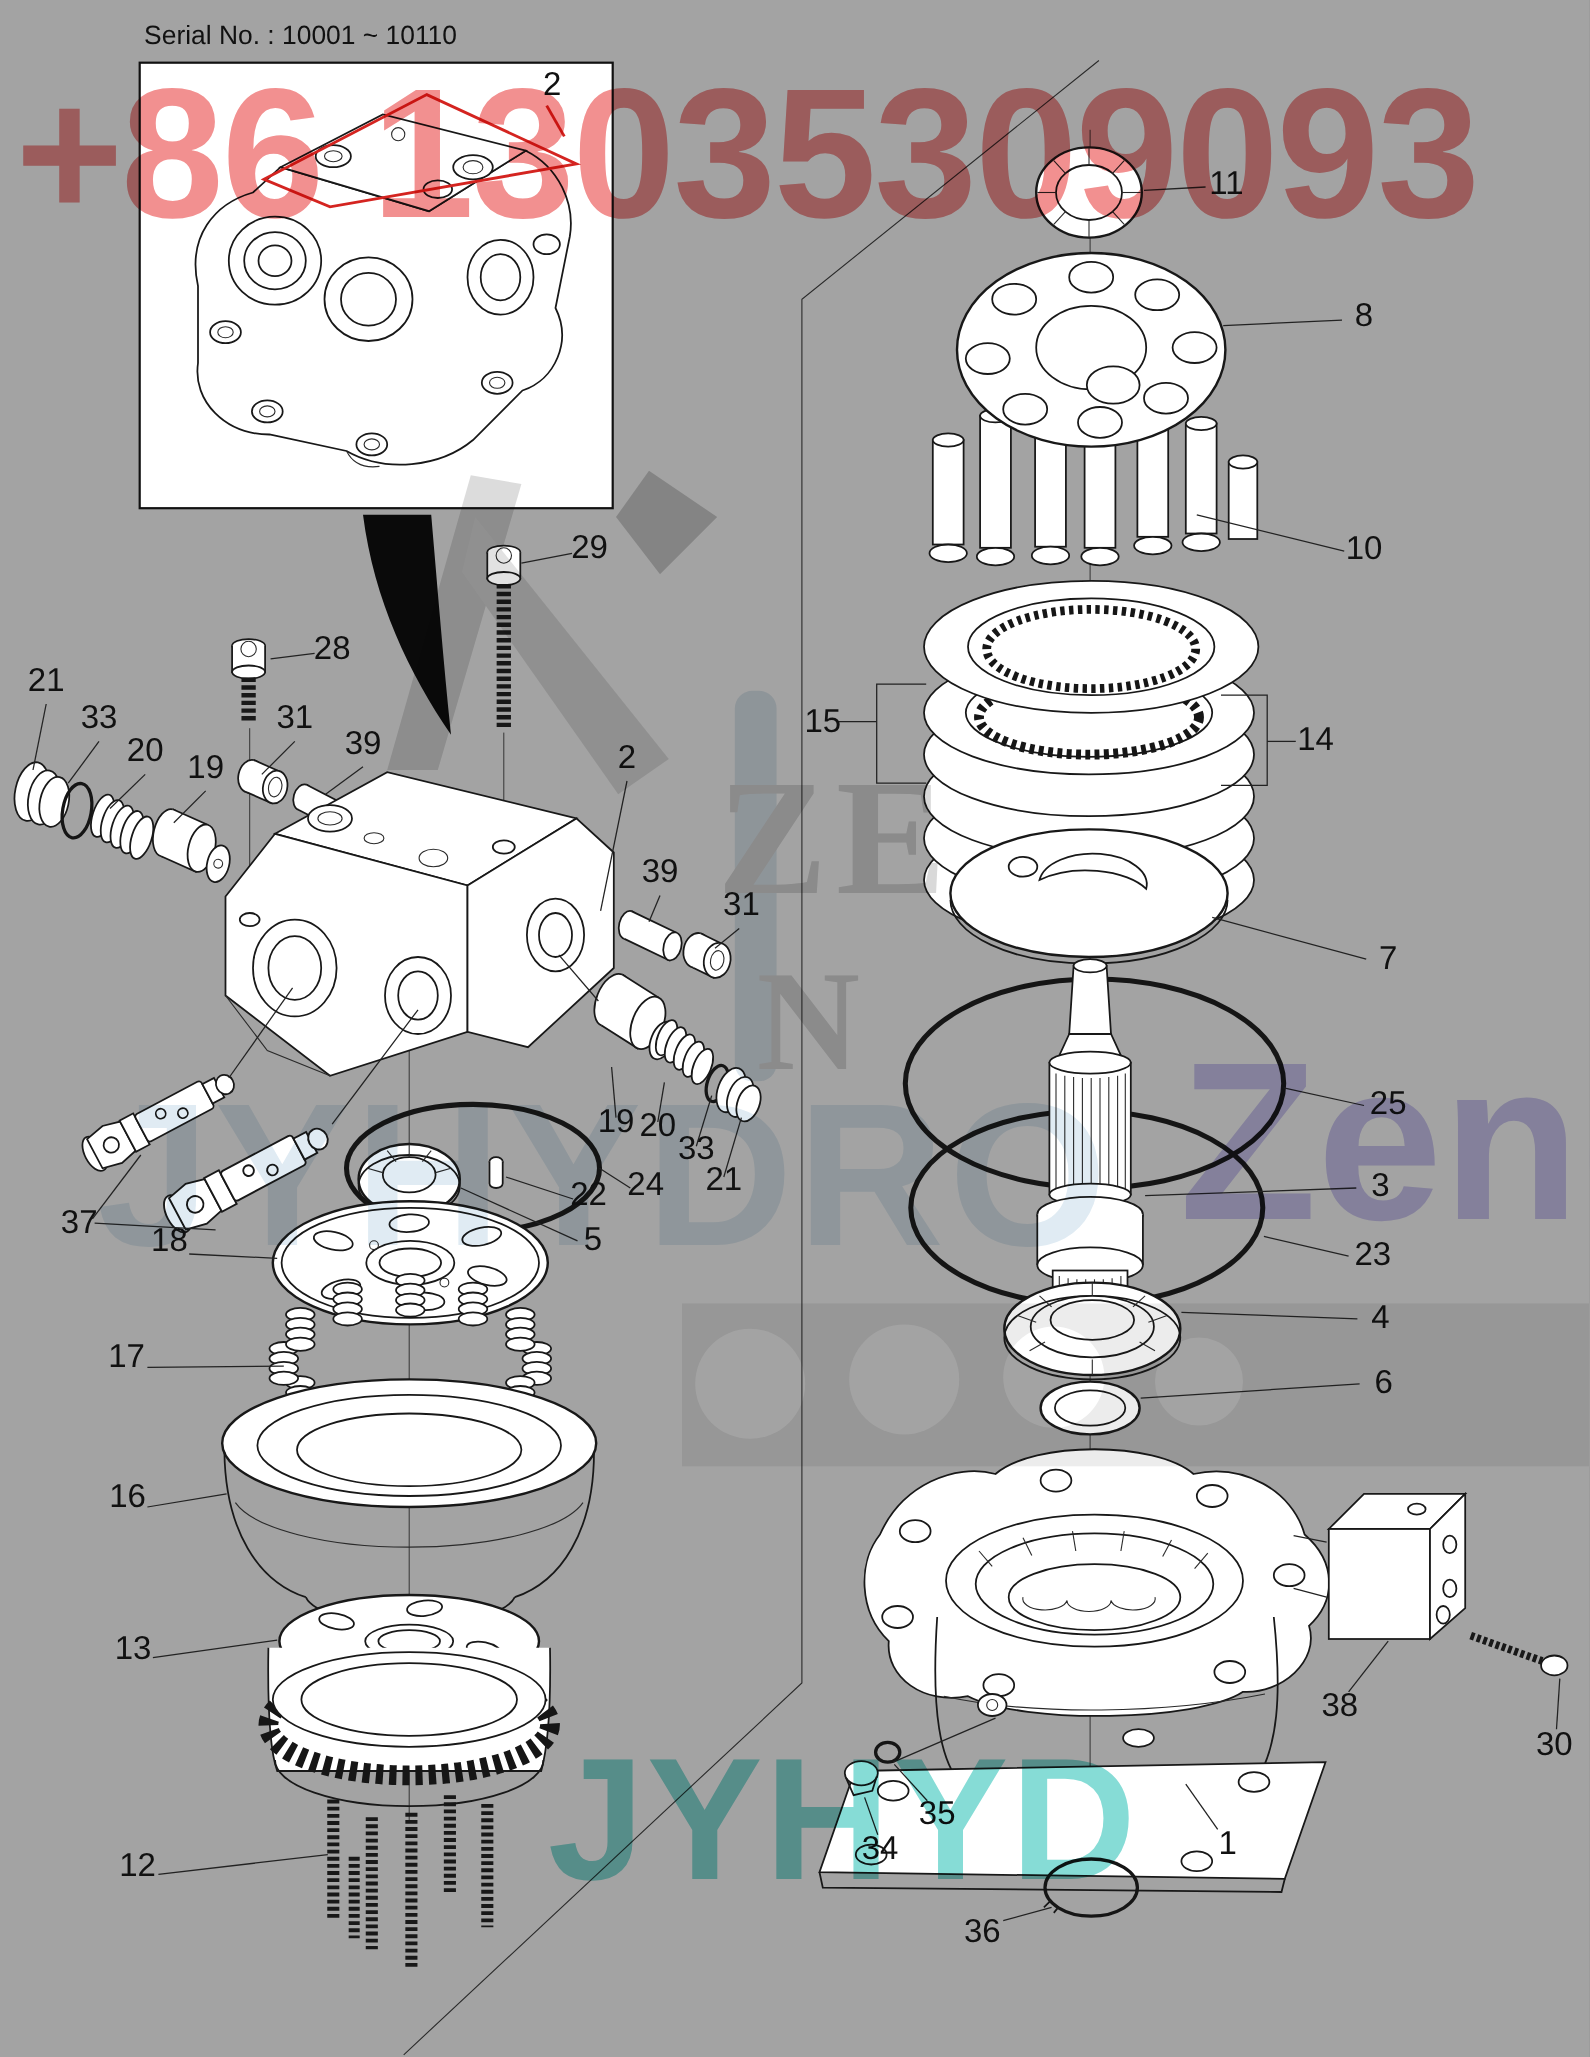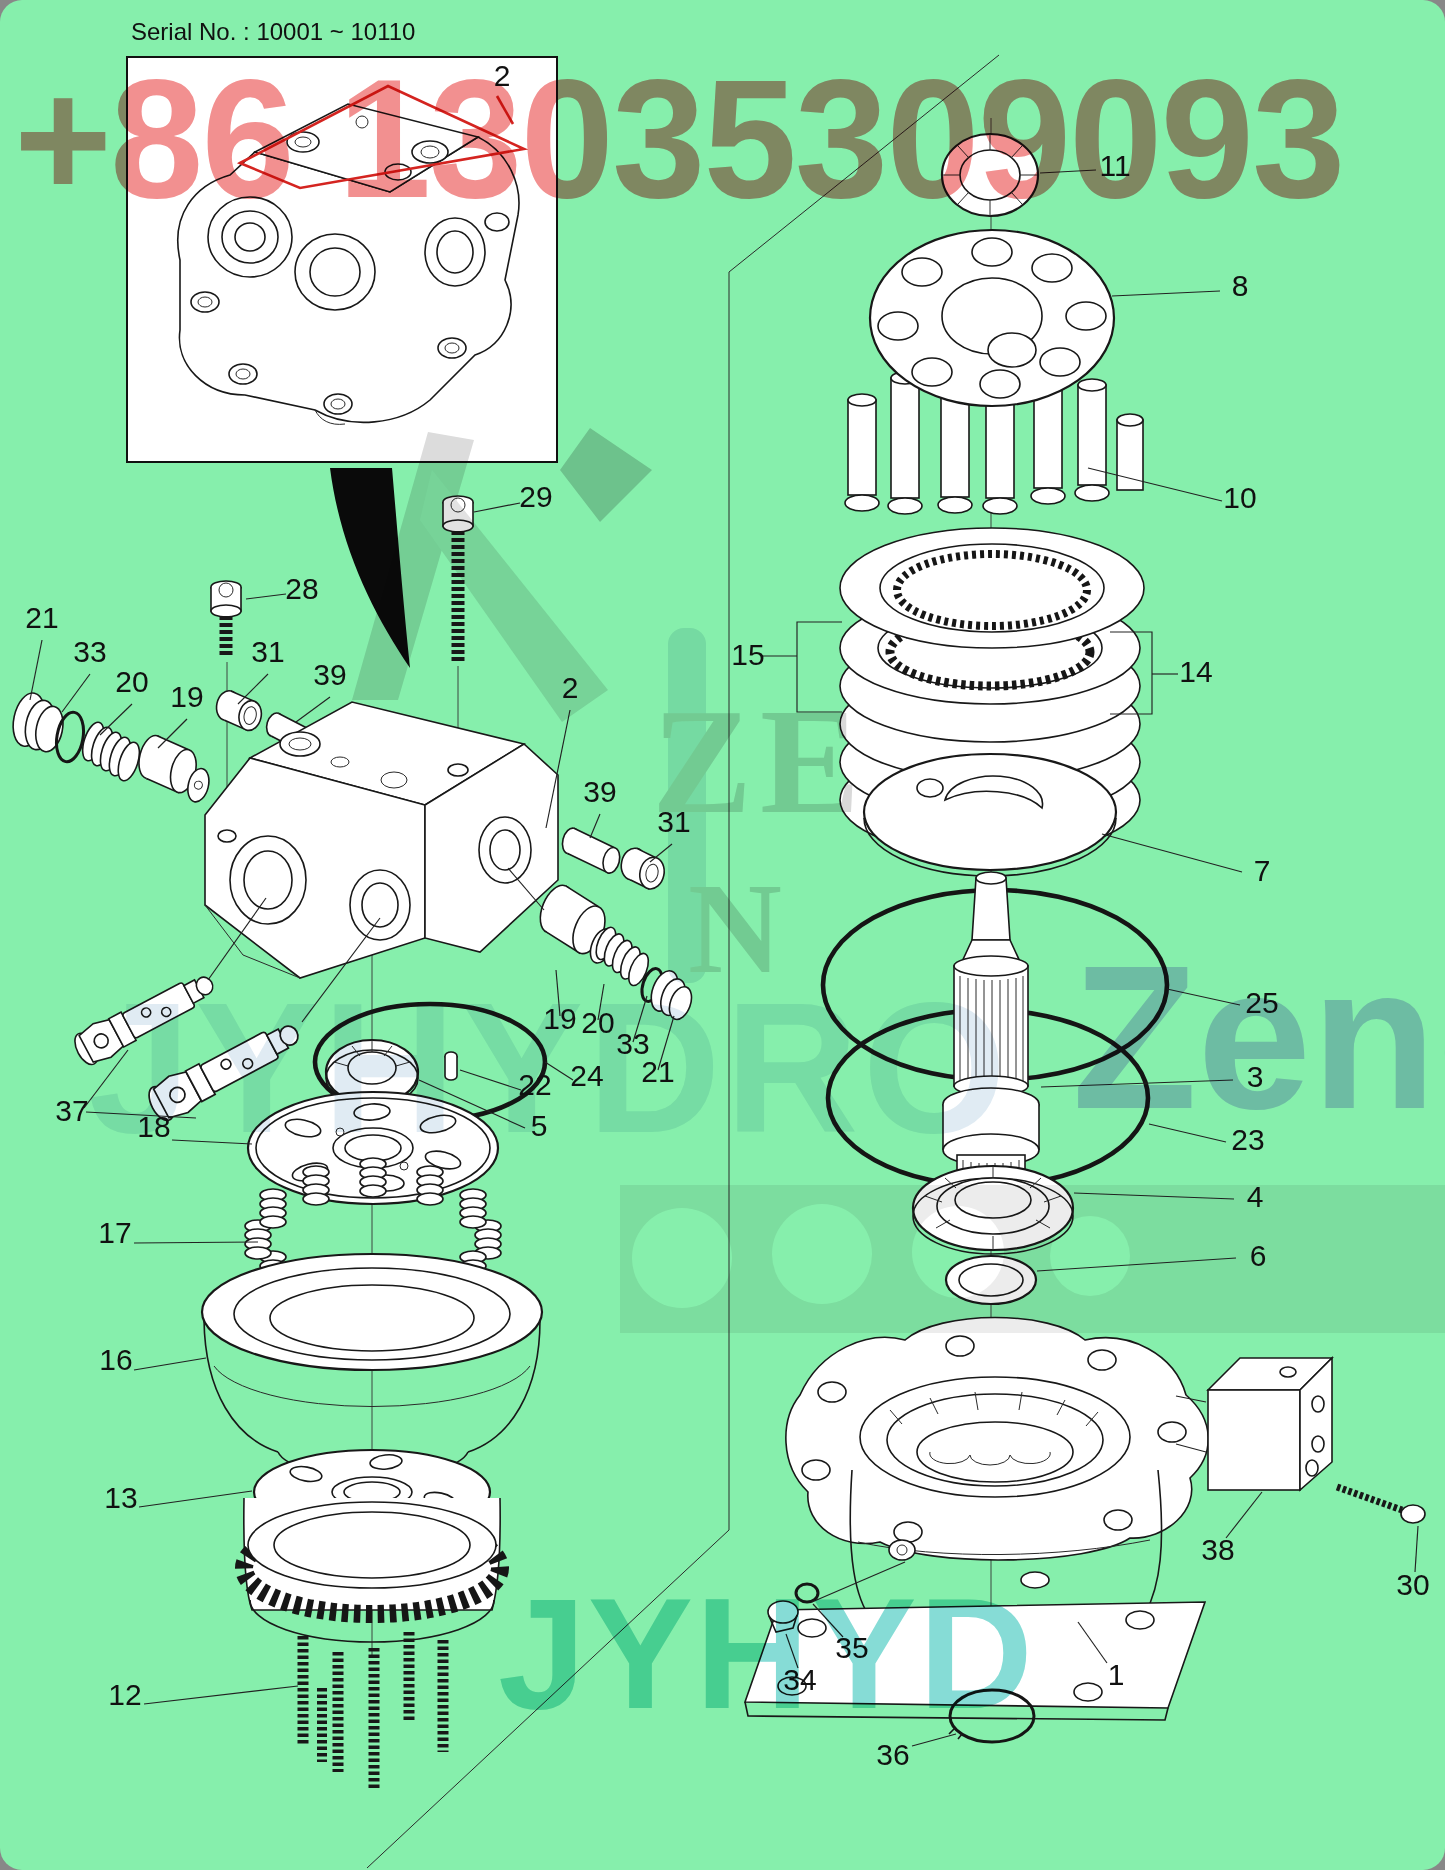--- a/index.html
+++ b/index.html
@@ -1,17 +1,17 @@
 <!DOCTYPE html>
 <html><head>
 <meta charset="utf-8">
 <style>
   html,body{margin:0;padding:0;background:#888;}
-  .page{position:relative;width:1445px;height:1870px;background:#86efac;overflow:hidden;
-        font-family:"Liberation Sans", sans-serif;border-radius:22px;}
+  .page{position:relative;width:1445px;height:1870px;background:#a3a3a3;overflow:hidden;
+        font-family:"Liberation Sans", sans-serif;}
   .page svg{position:absolute;left:0;top:0;}
   
   .ln{fill:none;stroke:#181818;stroke-width:1.6px;}
   .lnf{fill:#ffffff;stroke:#181818;stroke-width:1.6px;}
   .lnf2{fill:#ffffff;stroke:#181818;stroke-width:2.2px;}
   .thin{fill:none;stroke:#2a2a2a;stroke-width:1px;}
   .oring{fill:none;stroke:#151515;stroke-width:4.6px;}
   .oring2{fill:none;stroke:#151515;stroke-width:3px;}
   .ldr{fill:none;stroke:#222222;stroke-width:1.15px;}
   .cl{fill:none;stroke:#333333;stroke-width:0.9px;}

